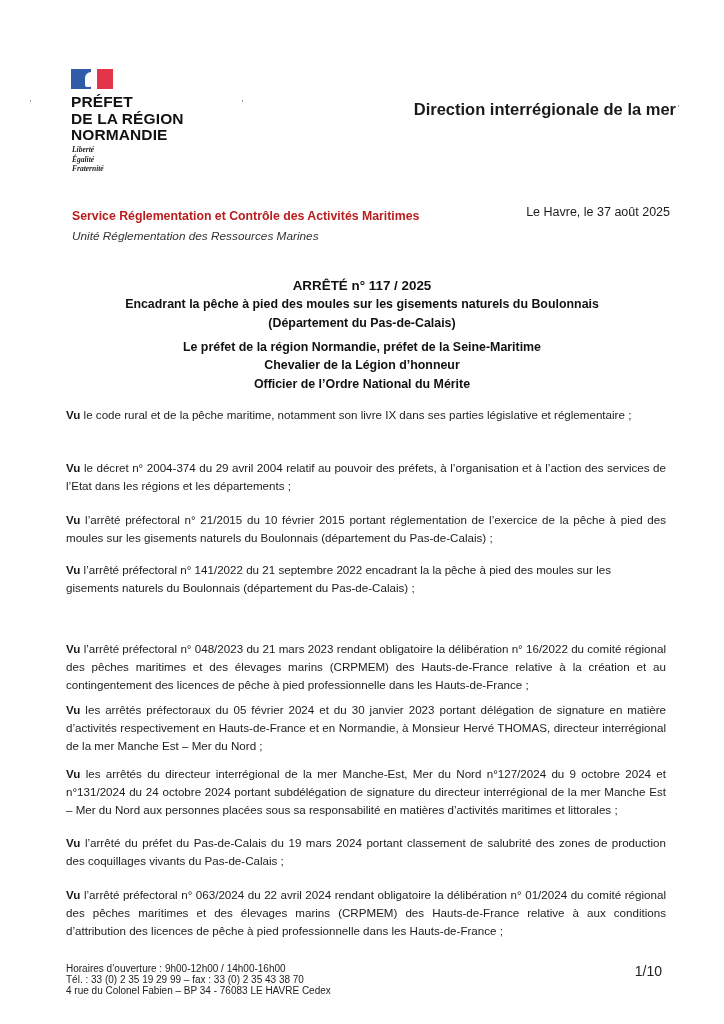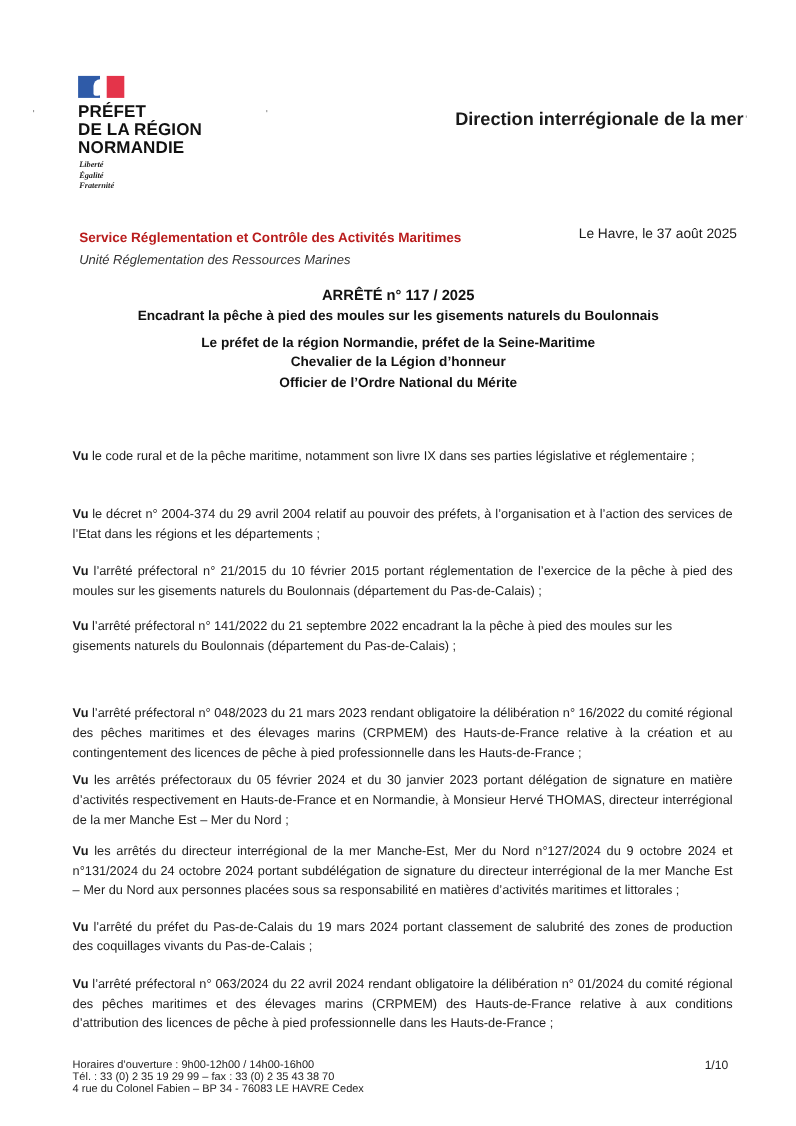--- a/index.html
+++ b/index.html
@@ -11,28 +11,28 @@
     .flag .blue { position:absolute; left:0; top:0; width:20px; height:20px; background:#2f5ba8; }
     .flag .white { position:absolute; left:20px; top:0; width:6px; height:20px; background:#fff; }
     .flag .red { position:absolute; left:26px; top:0; width:16px; height:20px; background:#e4344a; }
     .flag .mar { position:absolute; left:14px; top:3px; width:10px; height:15px; border-radius:6px 2px 6px 2px; background:#fff; }
     .prefet { left: 71px; top: 94px; font-weight: bold; font-size: 15.5px; line-height: 16.5px; letter-spacing: 0.1px; color:#111; }
     .devise { left: 72px; top: 145px; font-family: "Liberation Serif", serif; font-style: italic; font-weight: bold; font-size: 7.5px; line-height: 9.5px; color:#222; }
     .direction { right: 48px; top: 98px; text-align: right; font-weight: bold; font-size: 16.5px; line-height: 22px; color:#1a1a1a; }
     .service { left: 72px; top: 209px; font-weight: bold; font-size: 12.3px; color:#b91c1c; }
     .unite { left: 72px; top: 229px; font-style: italic; font-size: 11.8px; color:#333; }
     .date { right: 54px; top: 205px; font-size: 12.5px; color:#1a1a1a; }
-    .title-block { left: 0; width: 724px; top: 260px; text-align: center; font-weight: bold; color:#111; }
+    .title-block { left: 0; width: 724px; top: 277px; text-align: center; font-weight: bold; color:#111; }
     .t1 { font-size: 13.4px; line-height: 18px; }
     .t2 { font-size: 12.4px; line-height: 19px; }
     .t3 { font-size: 12.4px; line-height: 18px; margin-top: 5px; }
     .vu { left: 66px; width: 600px; font-size: 11.6px; line-height: 18px; text-align: justify; color:#1c1c1c; }
     .vu b { font-weight: bold; }
     .footer { left: 66px; top: 963px; font-size: 10px; line-height: 11px; color:#222; }
-    .pagenum { right: 62px; top: 963px; font-size: 11px; color:#222; }
+    .pagenum { right: 62px; top: 963px; font-size: 14px; color:#222; }
     .speck { position:absolute; width:1px; height:2px; background:#999; }
   </style>
 </head>
 <body>
 
 <div class="abs flag">
   <div class="blue"></div>
   <div class="white"></div>
   <div class="red"></div>
   <div class="mar"></div>
@@ -52,20 +52,21 @@
   <div>Direction interrégionale de la mer</div>
 </div>
 
 <div class="abs service">Service Réglementation et Contrôle des Activités Maritimes</div>
 <div class="abs unite">Unité Réglementation des Ressources Marines</div>
 <div class="abs date">Le Havre, le 37 août 2025</div>
 
 <div class="abs title-block">
   <div class="t1">ARRÊTÉ n° 117 / 2025</div>
   <div class="t2">Encadrant la pêche à pied des moules sur les gisements naturels du Boulonnais</div>
+  <div class="t2">(Département du Pas-de-Calais)</div>
   <div class="t3">Le préfet de la région Normandie, préfet de la Seine-Maritime</div>
   <div class="t2">Chevalier de la Légion d’honneur</div>
   <div class="t2">Officier de l’Ordre National du Mérite</div>
 </div>
 
 <div class="abs vu" style="top:406px;"><b>Vu</b><span> le code rural et de la pêche maritime, notamment son livre IX dans ses parties législative et réglementaire ;</span></div>
 <div class="abs vu" style="top:459px;"><b>Vu</b><span> le décret n° 2004-374 du 29 avril 2004 relatif au pouvoir des préfets, à l’organisation et à l’action des services de l’Etat dans les régions et les départements ;</span></div>
 <div class="abs vu" style="top:511px;"><b>Vu</b><span> l’arrêté préfectoral n° 21/2015 du 10 février 2015 portant réglementation de l’exercice de la pêche à pied des moules sur les gisements naturels du Boulonnais (département du Pas-de-Calais) ;</span></div>
 <div class="abs vu" style="top:561px; text-align:left;"><b>Vu</b><span> l’arrêté préfectoral n° 141/2022 du 21 septembre 2022 encadrant la la pêche à pied des moules sur les gisements naturels du Boulonnais (département du Pas-de-Calais) ;</span></div>
 <div class="abs vu" style="top:640px;"><b>Vu</b><span> l’arrêté préfectoral n° 048/2023 du 21 mars 2023 rendant obligatoire la délibération n° 16/2022 du comité régional des pêches maritimes et des élevages marins (CRPMEM) des Hauts-de-France relative à la création et au contingentement des licences de pêche à pied professionnelle dans les Hauts-de-France ;</span></div>

